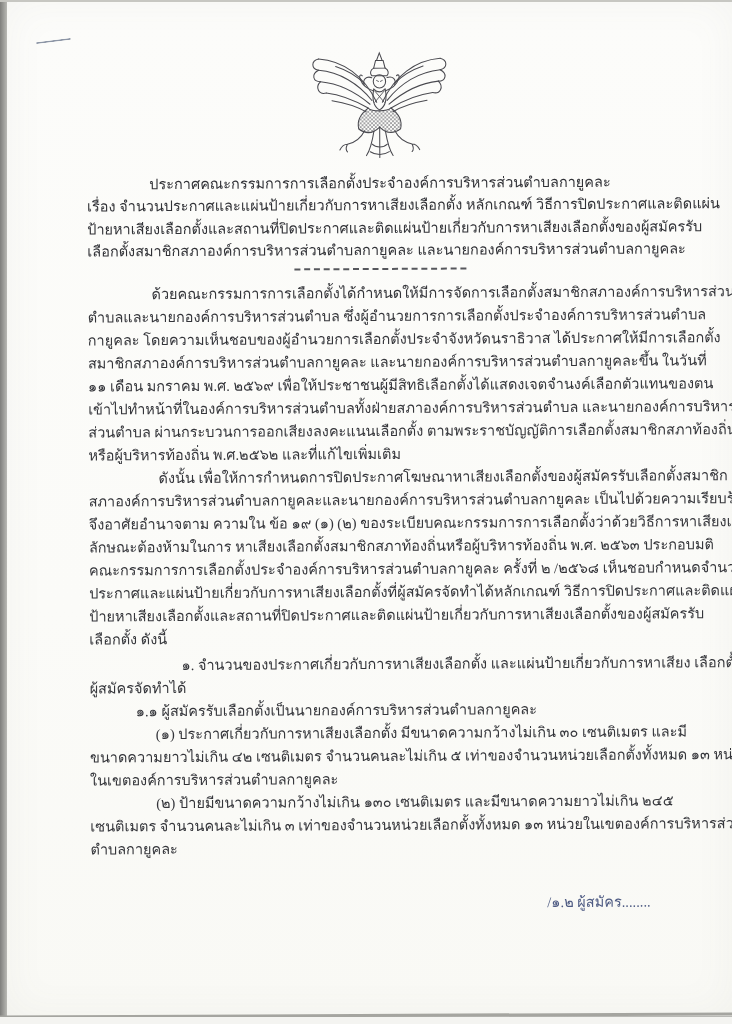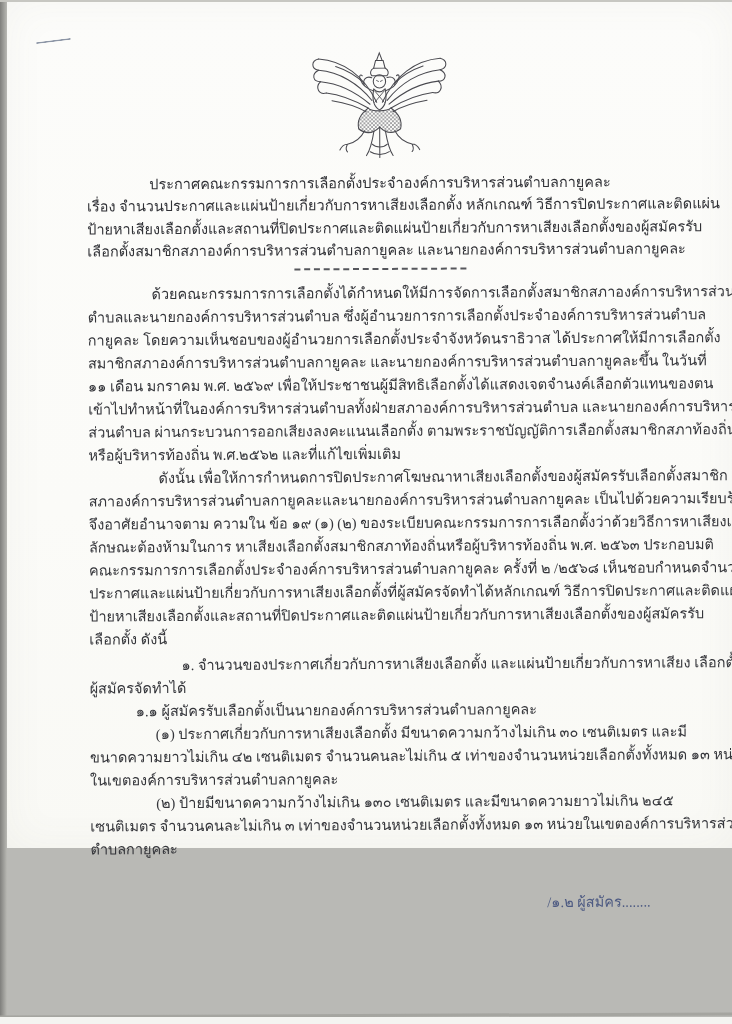--- a/index.html
+++ b/index.html
@@ -3,21 +3,21 @@
 <meta charset="utf-8">
 <style>
   html,body{margin:0;padding:0;}
   body{
     width:732px;height:1024px;position:relative;overflow:hidden;
     background:#b9b9b5;
     font-family:"Liberation Serif","DejaVu Serif",serif;
   }
   
   .sheet{
-    position:absolute;left:7px;top:0;width:725px;height:848px;
+    position:absolute;left:7px;top:0;width:725px;height:1016px;
     background:linear-gradient(180deg,#fcfcfa 0%,#fbfbf8 60%,#f9f9f5 100%);
     box-shadow:inset 0 0 40px rgba(120,120,110,0.06);
   }
   .scan-edge-left{position:absolute;left:0;top:0;bottom:0;width:7px;
     background:linear-gradient(90deg,#7f7f7c,#b9b9b4);}
   .scan-edge-top{position:absolute;left:0;top:0;right:0;height:2px;background:#c7c7c2;}
   .scan-edge-bottom{position:absolute;left:0;top:1014px;right:0;height:3px;
     background:#a5a5a0;transform:rotate(-0.25deg);}
   .scan-strip-bottom{position:absolute;left:0;top:1017px;right:0;height:7px;background:#f4f4f1;}
   .corner-fold{

